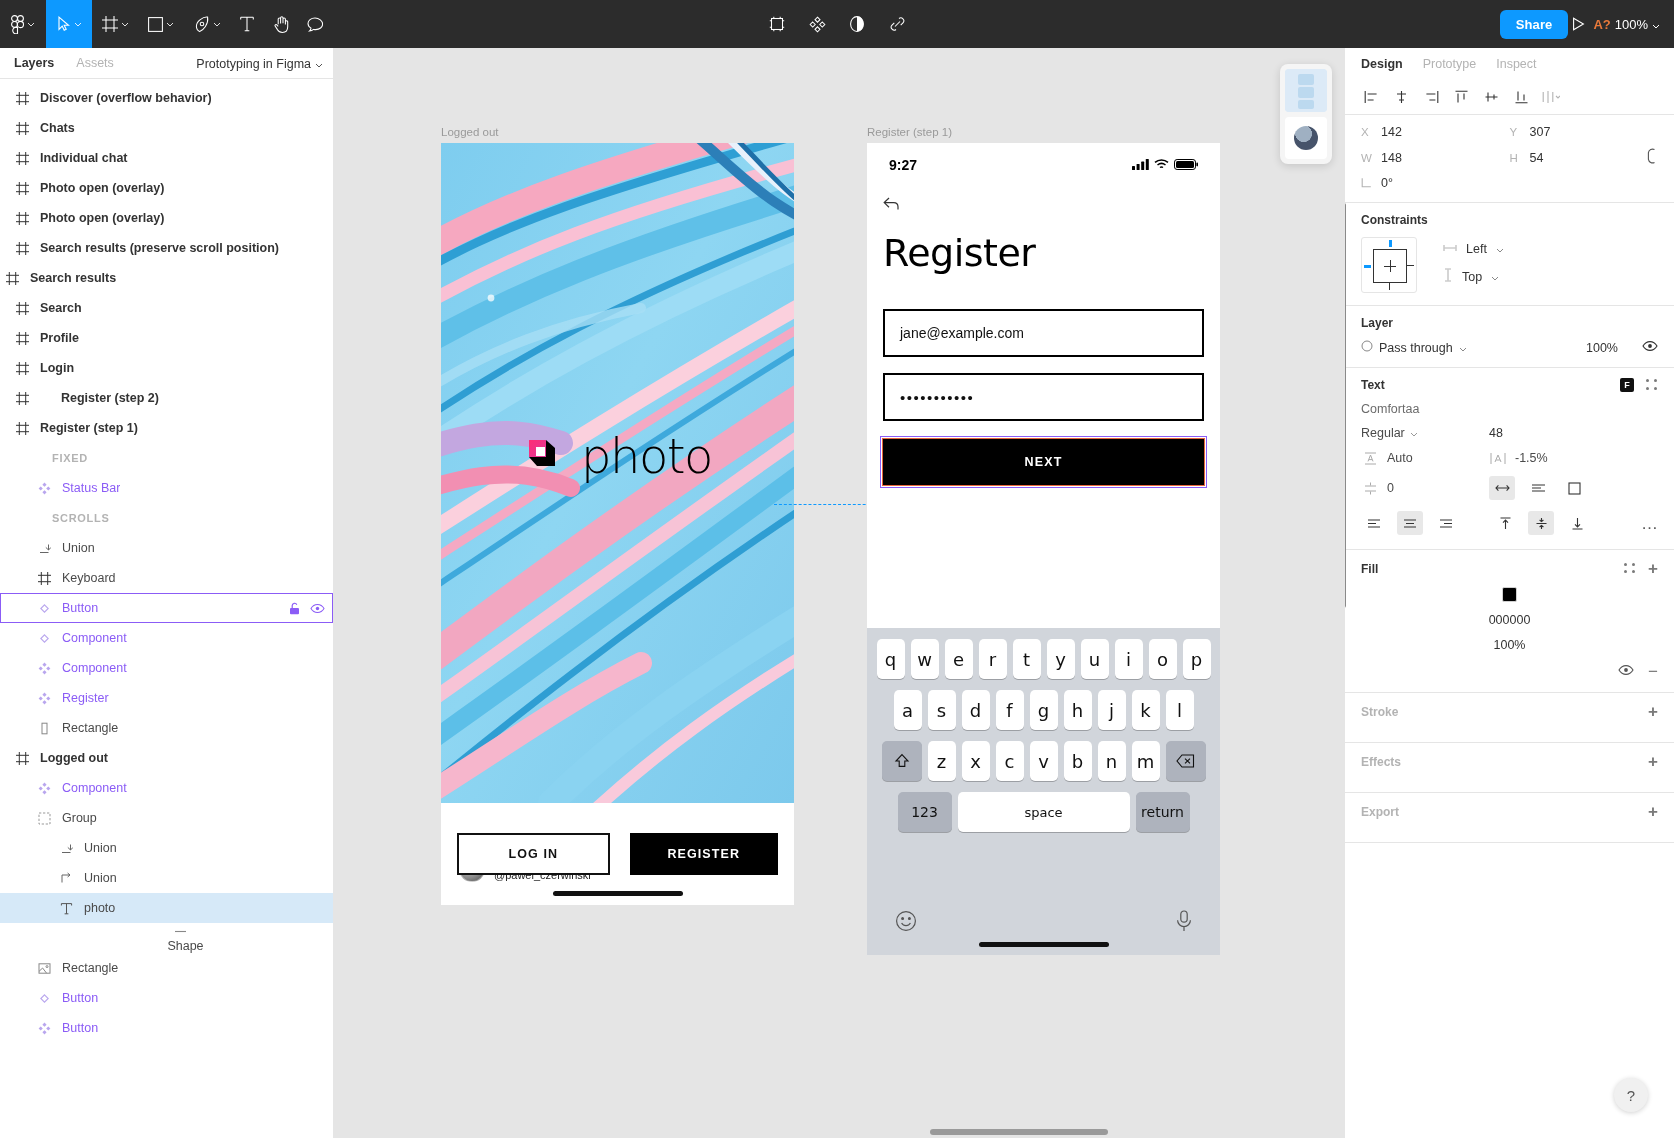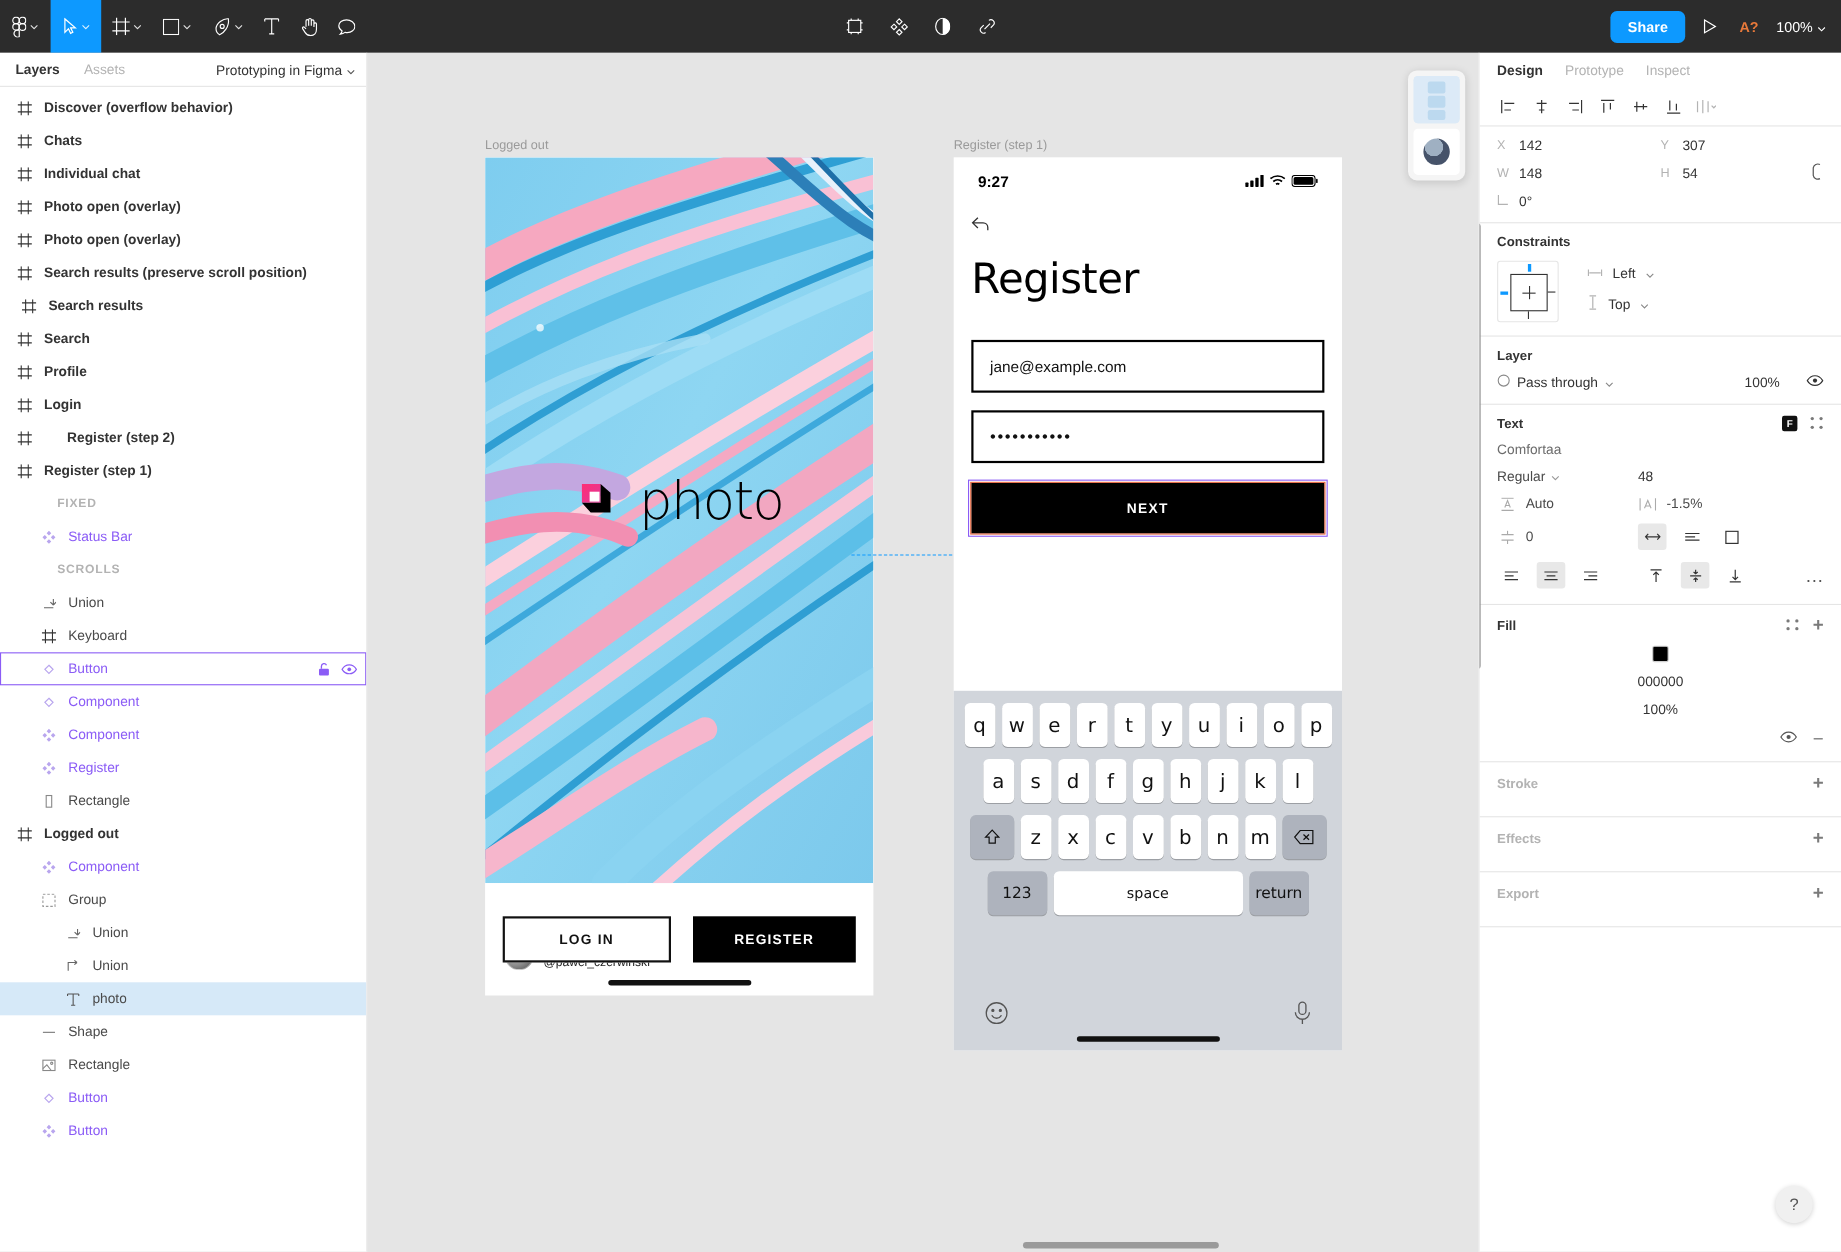--- a/index.html
+++ b/index.html
@@ -25,21 +25,21 @@
   }
   .tb-btn.wide { min-width:46px; }
   .tb-btn.active { background:#0d99ff; }
   .tb-btn svg { display:block; }
   .caret { margin-left:3px; opacity:.85; }
   .tb-center {
     position:absolute; left:50%; transform:translateX(-50%);
     display:flex; align-items:center; gap:6px; height:48px;
   }
   .tb-right {
-    position:absolute; right:14px; display:flex; align-items:center; gap:12px; height:46px;
+    position:absolute; right:14px; display:flex; align-items:center; height:46px;
   }
   .share-btn {
     background:#0d99ff; color:#fff; font-size:13px; font-weight:600;
     padding:7px 16px; border-radius:6px; cursor:pointer; letter-spacing:.1px;
   }
   .present-btn { color:#fff; display:flex; align-items:center; cursor:pointer; padding:0 4px;}
   .avatar-mini {
     color:#e8793a; font-size:13px; font-weight:600; cursor:pointer; padding:0 4px;
   }
   .zoom-ctl {
@@ -521,21 +521,21 @@
           <span class="lbl" style="margin-left: 10px;">Photo open (overlay)</span>
         </div>
         <div class="layer-row bold" style="padding-left: 14px;">
           <span class="l-icon">
             <svg width="13" height="13" viewBox="0 0 13 13" fill="none" stroke="#333" stroke-width="1">
               <path d="M3.3 0v13M9.7 0v13M0 3.3h13M0 9.7h13"></path>
             </svg>
           </span>
           <span class="lbl" style="margin-left: 10px;">Search results (preserve scroll position)</span>
         </div>
-        <div class="layer-row bold" style="padding-left: 18px; align-items: center;">
+        <div class="layer-row bold" style="padding-left: 4px; align-items: center;">
           <span class="l-icon">
             <svg width="13" height="13" viewBox="0 0 13 13" fill="none" stroke="#333" stroke-width="1">
               <path d="M3.3 0v13M9.7 0v13M0 3.3h13M0 9.7h13"></path>
             </svg>
           </span>
           <span class="lbl" style="margin-left: 10px;">Search results</span>
         </div>
         <div class="layer-row bold" style="padding-left: 14px;">
           <span class="l-icon">
             <svg width="13" height="13" viewBox="0 0 13 13" fill="none" stroke="#333" stroke-width="1">
@@ -703,21 +703,21 @@
           <span class="lbl" style="margin-left: 10px;">Union</span>
         </div>
         <div class="layer-row gray selected" style="padding-left: 58px;">
           <span class="l-icon">
             <svg width="13" height="13" viewBox="0 0 13 13" fill="none" stroke="#555" stroke-width="1">
               <path d="M1.4 1.6h10.2M1.4 1.6v1.9M11.6 1.6v1.9M6.5 1.6v10.2M4.6 11.8h3.8"></path>
             </svg>
           </span>
           <span class="lbl" style="margin-left: 10px;">photo</span>
         </div>
-        <div class="layer-row gray" style="padding-left: 36px;">
+        <div class="layer-row gray" style="padding-left: 36px; flex-direction: column;">
           <span class="l-icon">
             <svg width="13" height="13" viewBox="0 0 13 13" fill="none" stroke="#888" stroke-width="1.1">
               <path d="M1 6.5h11"></path>
             </svg>
           </span>
           <span class="lbl" style="margin-left: 10px;">Shape</span>
         </div>
         <div class="layer-row gray" style="padding-left: 36px;">
           <span class="l-icon">
             <svg width="13" height="13" viewBox="0 0 13 13" fill="none" stroke="#888" stroke-width="1">

